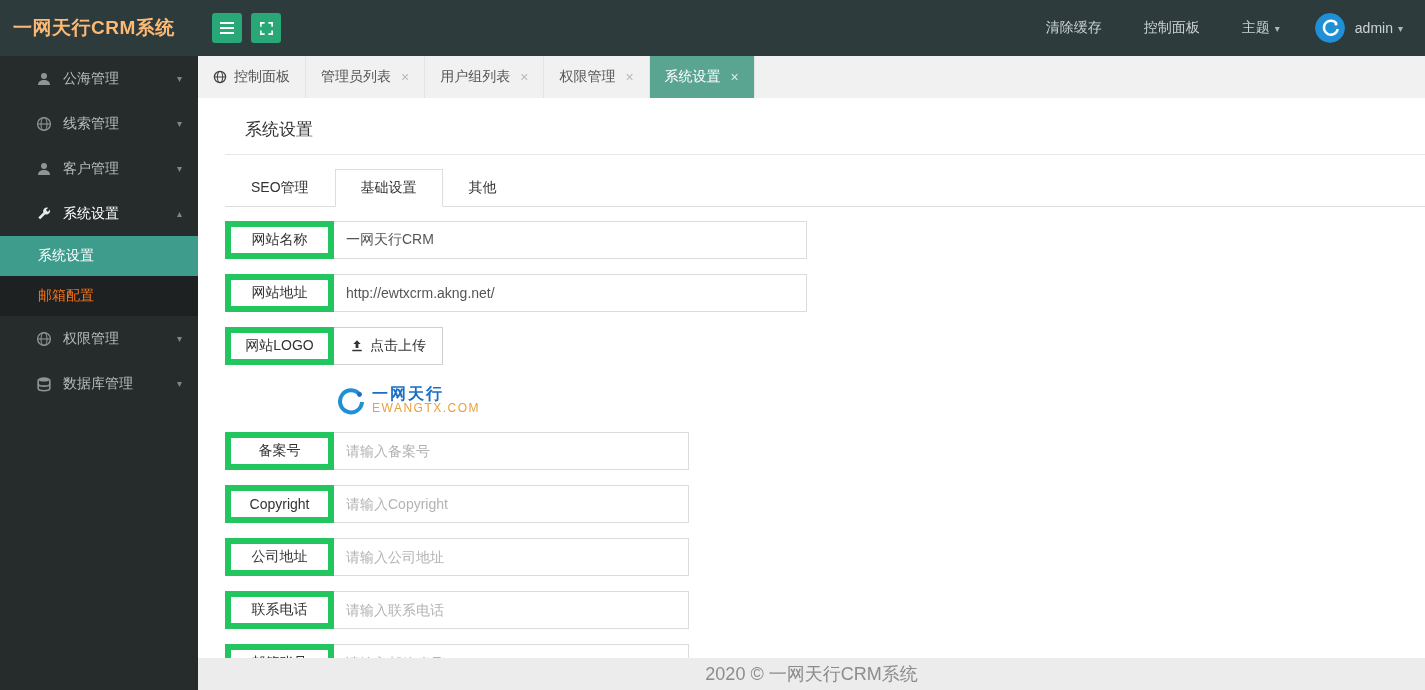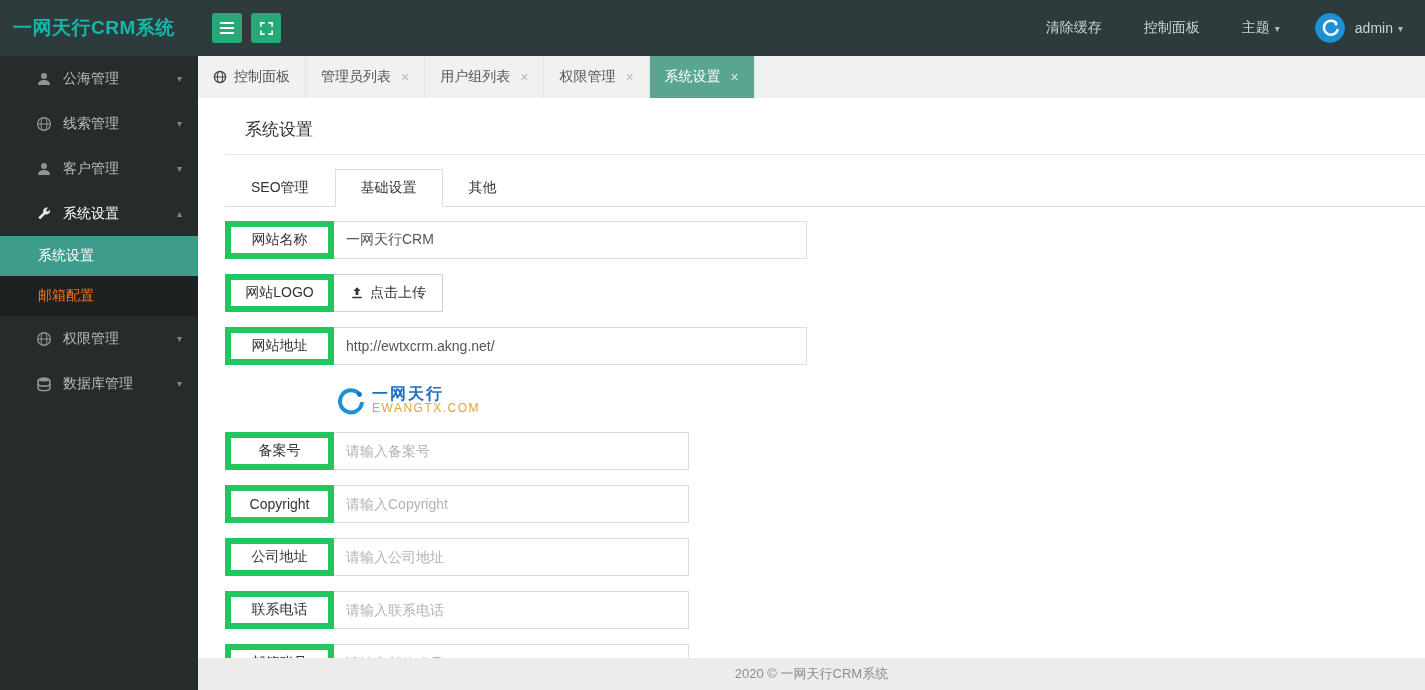--- a/index.html
+++ b/index.html
@@ -2,21 +2,21 @@
 <html><head>
 <meta charset="utf-8">
 <style>
   * { box-sizing: border-box; margin: 0; padding: 0; }
   html,body { width:1425px; height:690px; overflow:hidden;
     font-family:"Liberation Sans","DejaVu Sans",sans-serif; background:#fff; }
 
   
   .header { position:absolute; top:0; left:0; right:0; height:56px;
     background:#2e3b3d; display:flex; align-items:center; z-index:10; }
-  .logo { width:198px; flex:0 0 198px; padding-left:13px; color:#14b8a6;
+  .logo { width:198px; flex:0 0 198px; padding-left:13px; color:#fdba74;
     font-size:19px; font-weight:bold; letter-spacing:.5px; }
   .hbtn { width:30px; height:30px; border:none; border-radius:3px;
     background:#27a876; margin-left:14px; cursor:pointer;
     display:flex; align-items:center; justify-content:center; }
   .hbtn + .hbtn { margin-left:9px; }
   .hamburger { display:flex; flex-direction:column; gap:3px; }
   .hamburger i { display:block; width:14px; height:2px; background:#fff; }
   .header-right { margin-left:auto; display:flex; align-items:center; height:100%; }
   .hlink { color:#ccd4d4; font-size:14px; padding:0 21px; text-decoration:none;
     height:100%; display:flex; align-items:center; cursor:pointer; }
@@ -79,21 +79,21 @@
     font-family:"Liberation Sans","DejaVu Sans",sans-serif; }
   .upload-btn .uicon { width:14px; height:14px; color:#333; }
 
   .logo-preview { margin:8px 0 12px 110px; display:flex; align-items:center; gap:7px; height:40px; }
   .swirl { width:30px; height:30px; flex:0 0 30px; }
   .logo-texts { display:flex; flex-direction:column; line-height:1.1; }
   .logo-cn { font-size:16px; font-weight:bold; color:#1a6fc4; letter-spacing:2px; }
   .logo-en { font-size:12px; color:#e8a13c; letter-spacing:1.5px; }
 
   .footer { flex:0 0 32px; height:32px; background:#ececec; display:flex;
-    align-items:center; justify-content:center; font-size:13px; color:#8c8c8c; }
+    align-items:center; justify-content:center; font-size:18px; color:#8c8c8c; }
 </style>
 </head>
 <body>
 
 <div class="header">
   <div class="logo">一网天行CRM系统</div>
 
   <button class="hbtn">
     <span class="hamburger">
         <i></i>
@@ -255,35 +255,35 @@
     </div>
 
     <div class="form">
 
       <div class="form-row">
         <div class="form-label">网站名称</div>
         <input class="form-input wide" type="text" value="一网天行CRM" style="">
       </div>
 
       <div class="form-row">
+        <div class="form-label">网站地址</div>
+        <input class="form-input wide" type="text" value="http://ewtxcrm.akng.net/" style="">
+      </div>
+
+      <div class="form-row">
         <div class="form-label">网站LOGO</div>
         <button class="upload-btn">
           <span class="uicon">
             <svg viewBox="0 0 16 16" width="14" height="14">
                 <path d="M8 1.5l4.2 4.3H9.6v4.4H6.4V5.8H3.8z" fill="currentColor"></path>
                 <rect x="2.6" y="12.3" width="10.8" height="1.7" fill="currentColor"></rect>
               </svg>
           </span>
           <span>点击上传</span>
         </button>
-      </div>
-
-      <div class="form-row">
-        <div class="form-label">网站地址</div>
-        <input class="form-input wide" type="text" value="http://ewtxcrm.akng.net/" style="">
       </div>
 
       <div class="logo-preview">
         <span class="swirl">
           <svg viewBox="0 0 30 30" width="30" height="30">
               <path d="M25 10a11 11 0 1 0 2 7" stroke="#1f8fd6" stroke-width="4" fill="none"></path>
               <circle cx="24.5" cy="9.5" r="2.4" fill="#1a6fc4"></circle>
             </svg>
         </span>
         <span class="logo-texts">

